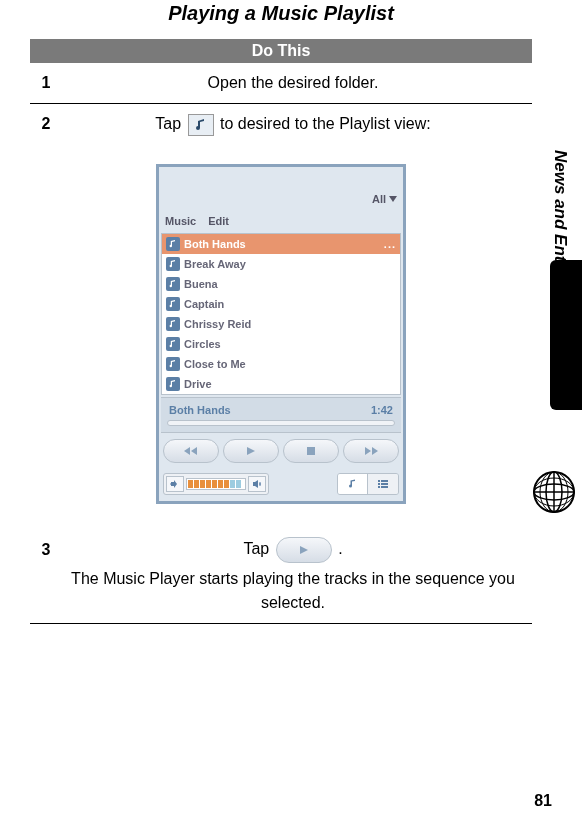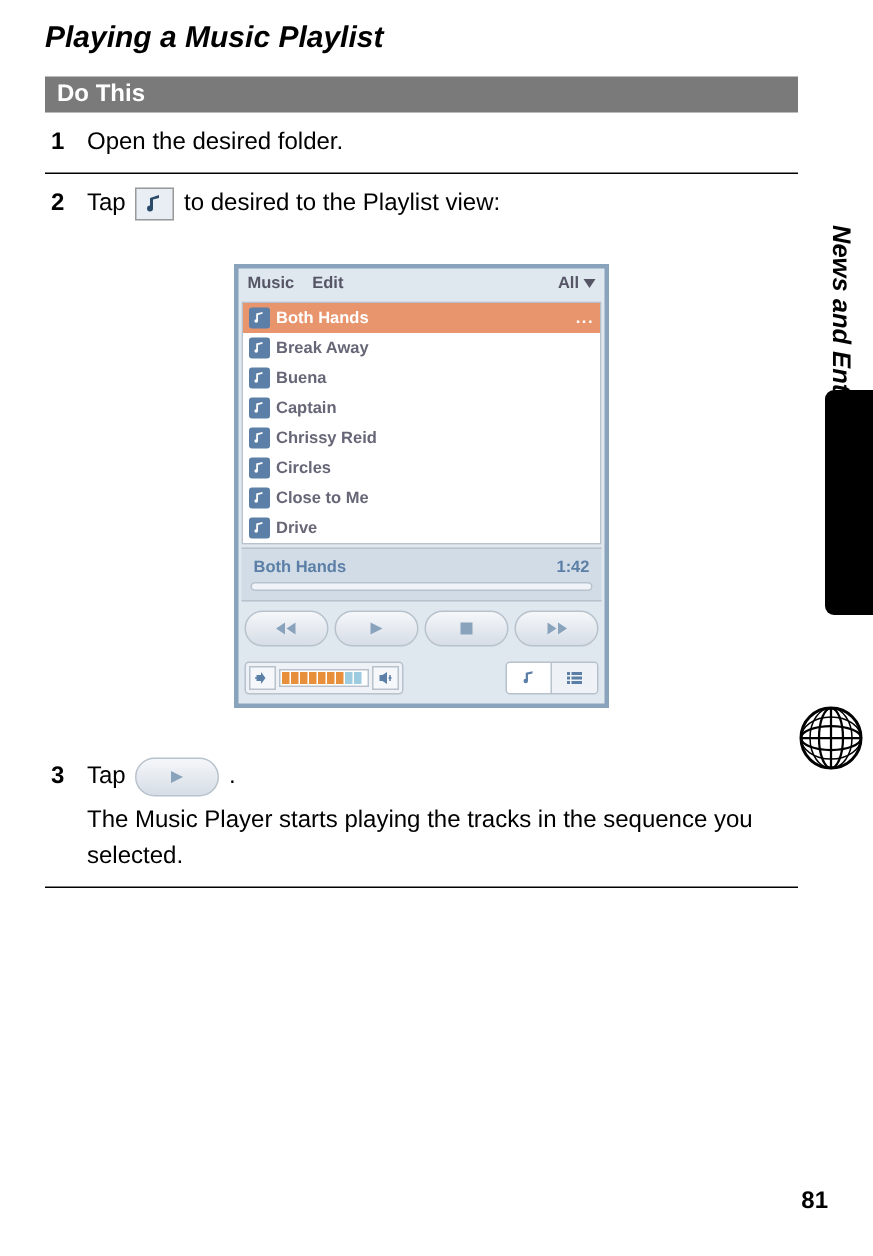--- a/index.html
+++ b/index.html
@@ -5,21 +5,22 @@
   * { margin: 0; padding: 0; box-sizing: border-box; }
   body {
     width: 582px;
     height: 837px;
     font-family: Arial, Helvetica, sans-serif;
     position: relative;
     background: #fff;
     color: #000;
   }
   .content {
-    padding: 14px 50px 0 30px;
+    padding: 2px 50px 0 30px;
+    text-align: center;
   }
   .title {
     font-size: 20px;
     font-weight: bold;
     font-style: italic;
     margin-bottom: 14px;
   }
   .do-this-header {
     background: #7a7a7a;
     color: #ffffff;
@@ -75,21 +76,21 @@
     font-family: Verdana, sans-serif;
     font-size: 11px;
   }
   .device-menubar {
     display: flex;
     justify-content: space-between;
     padding: 4px 6px 6px 6px;
     color: #556;
     font-weight: bold;
   }
-  .device-menubar .left { display: flex; gap: 12px; }
+  .device-menubar .left { display: flex; gap: 12px; margin-top: 44px; }
   .all-pill {
     display: flex;
     align-items: center;
     gap: 3px;
   }
   .triangle-down {
     width: 0; height: 0;
     border-left: 4px solid transparent;
     border-right: 4px solid transparent;
     border-top: 6px solid #556;

